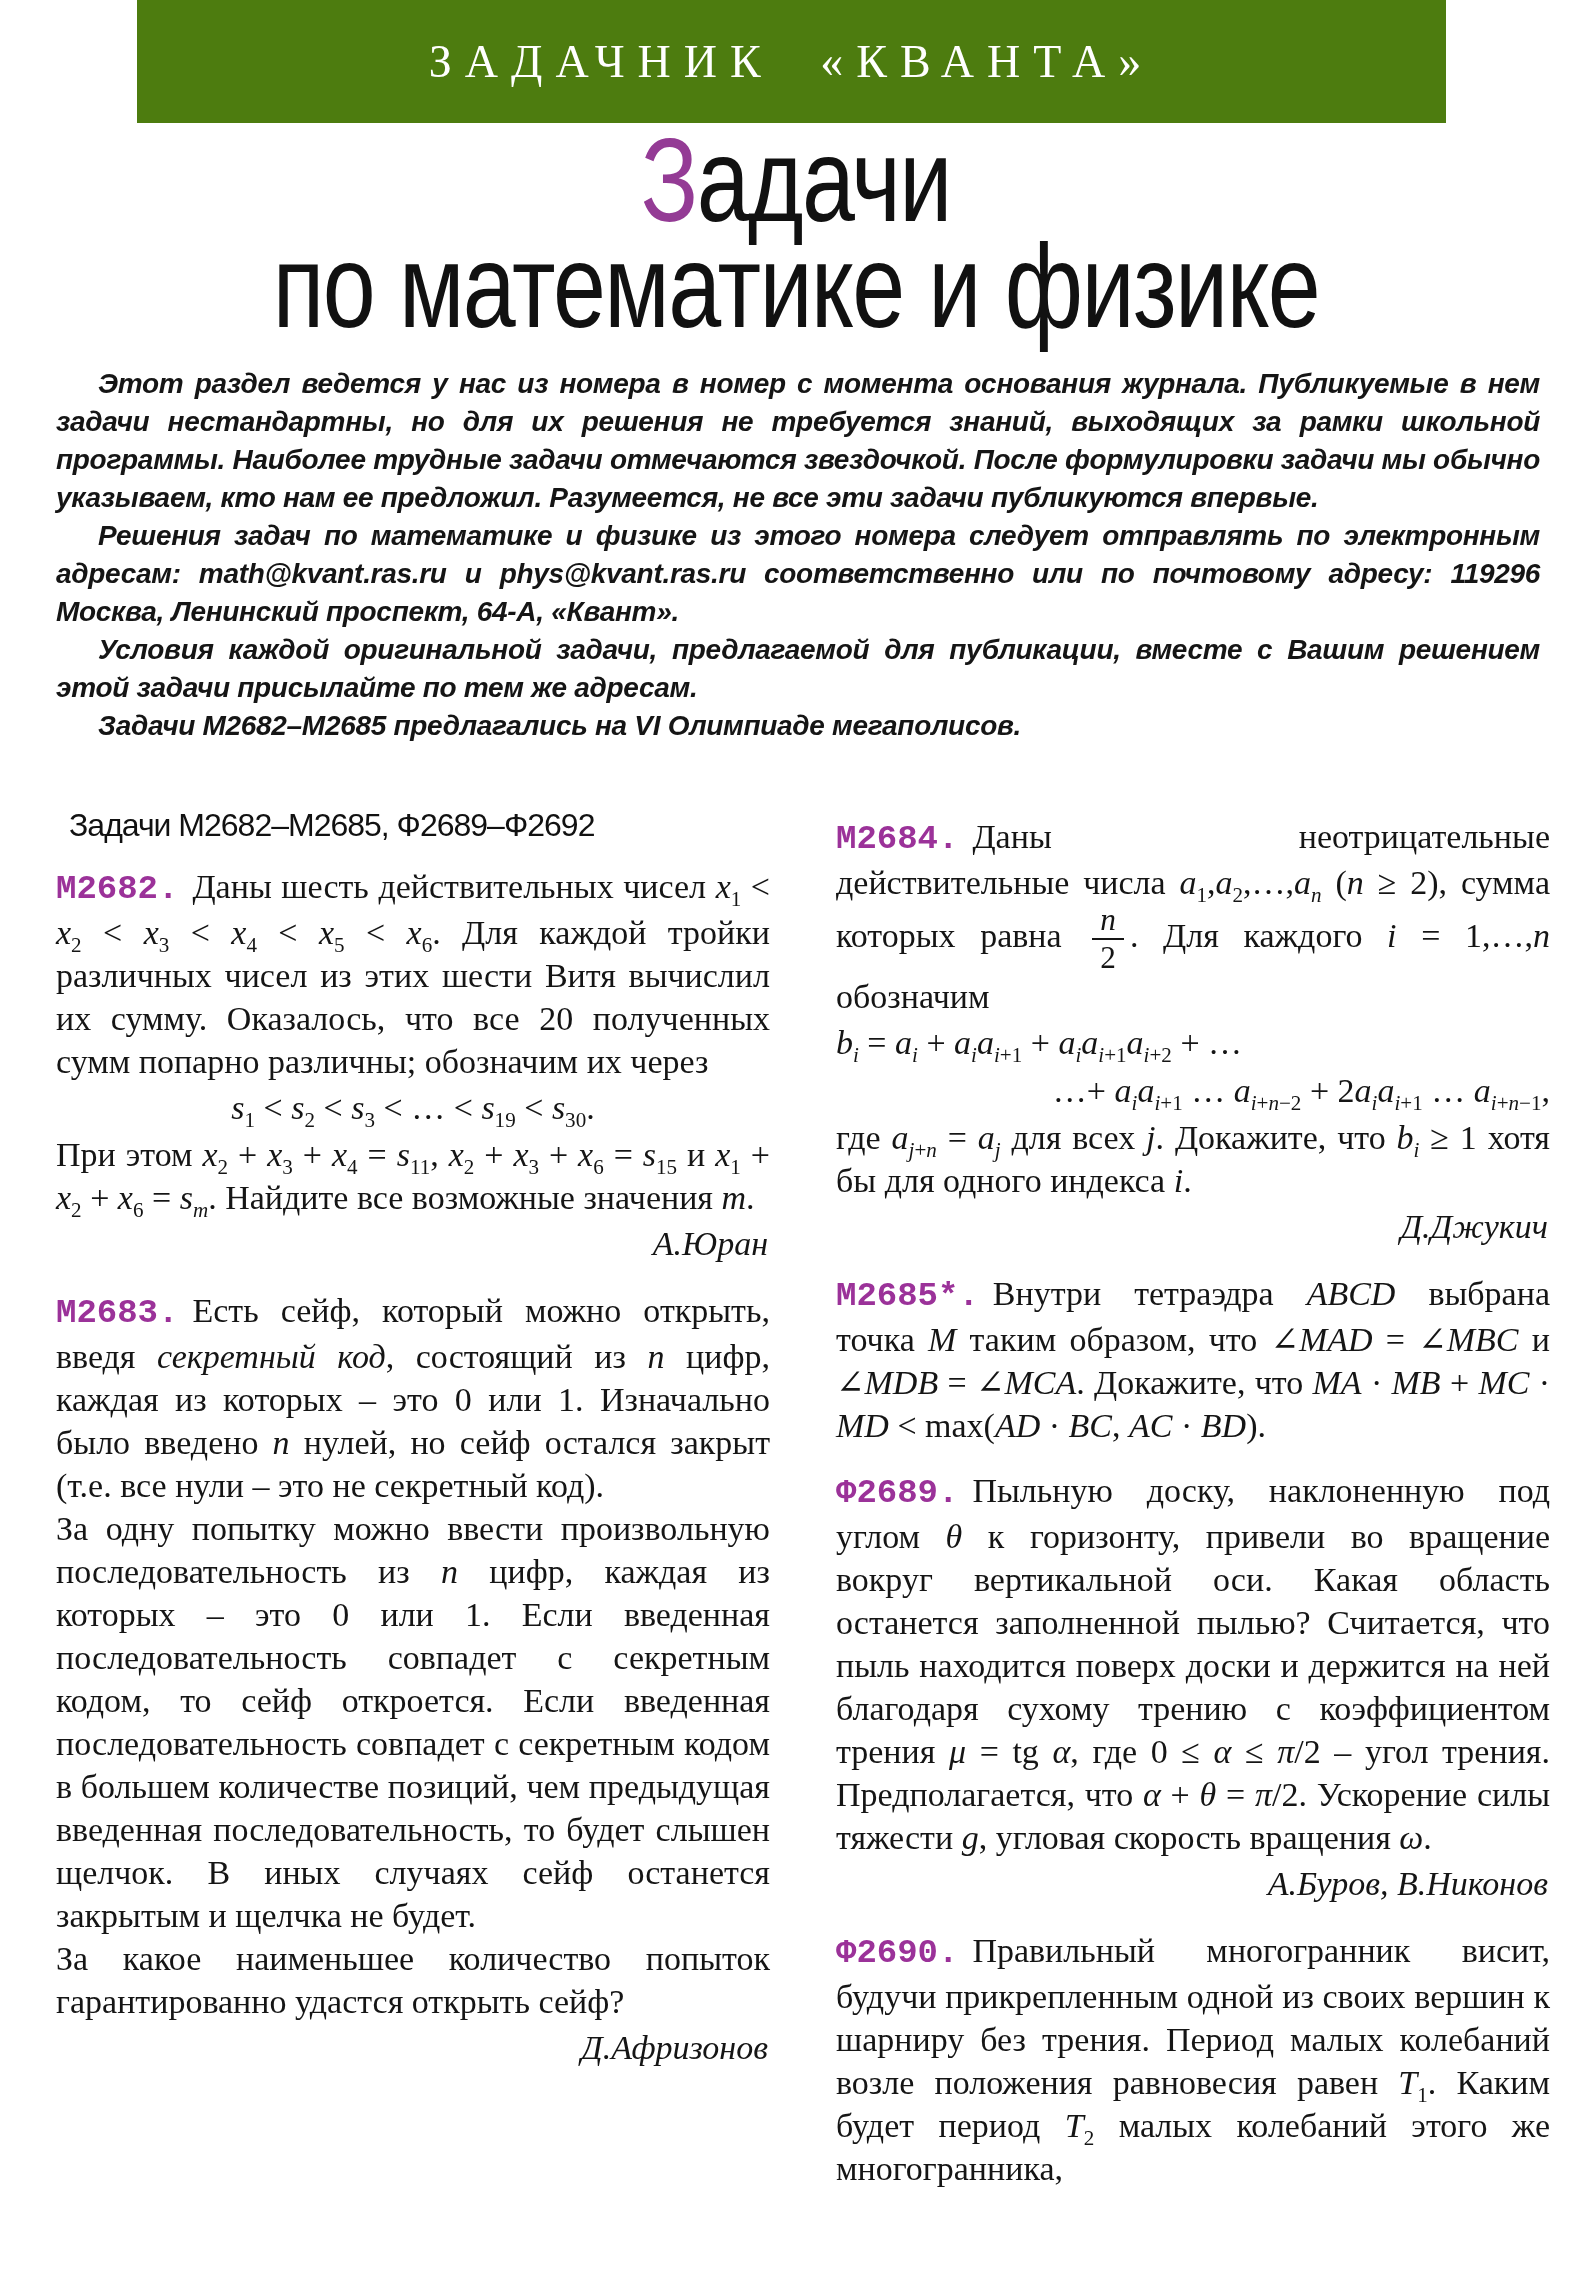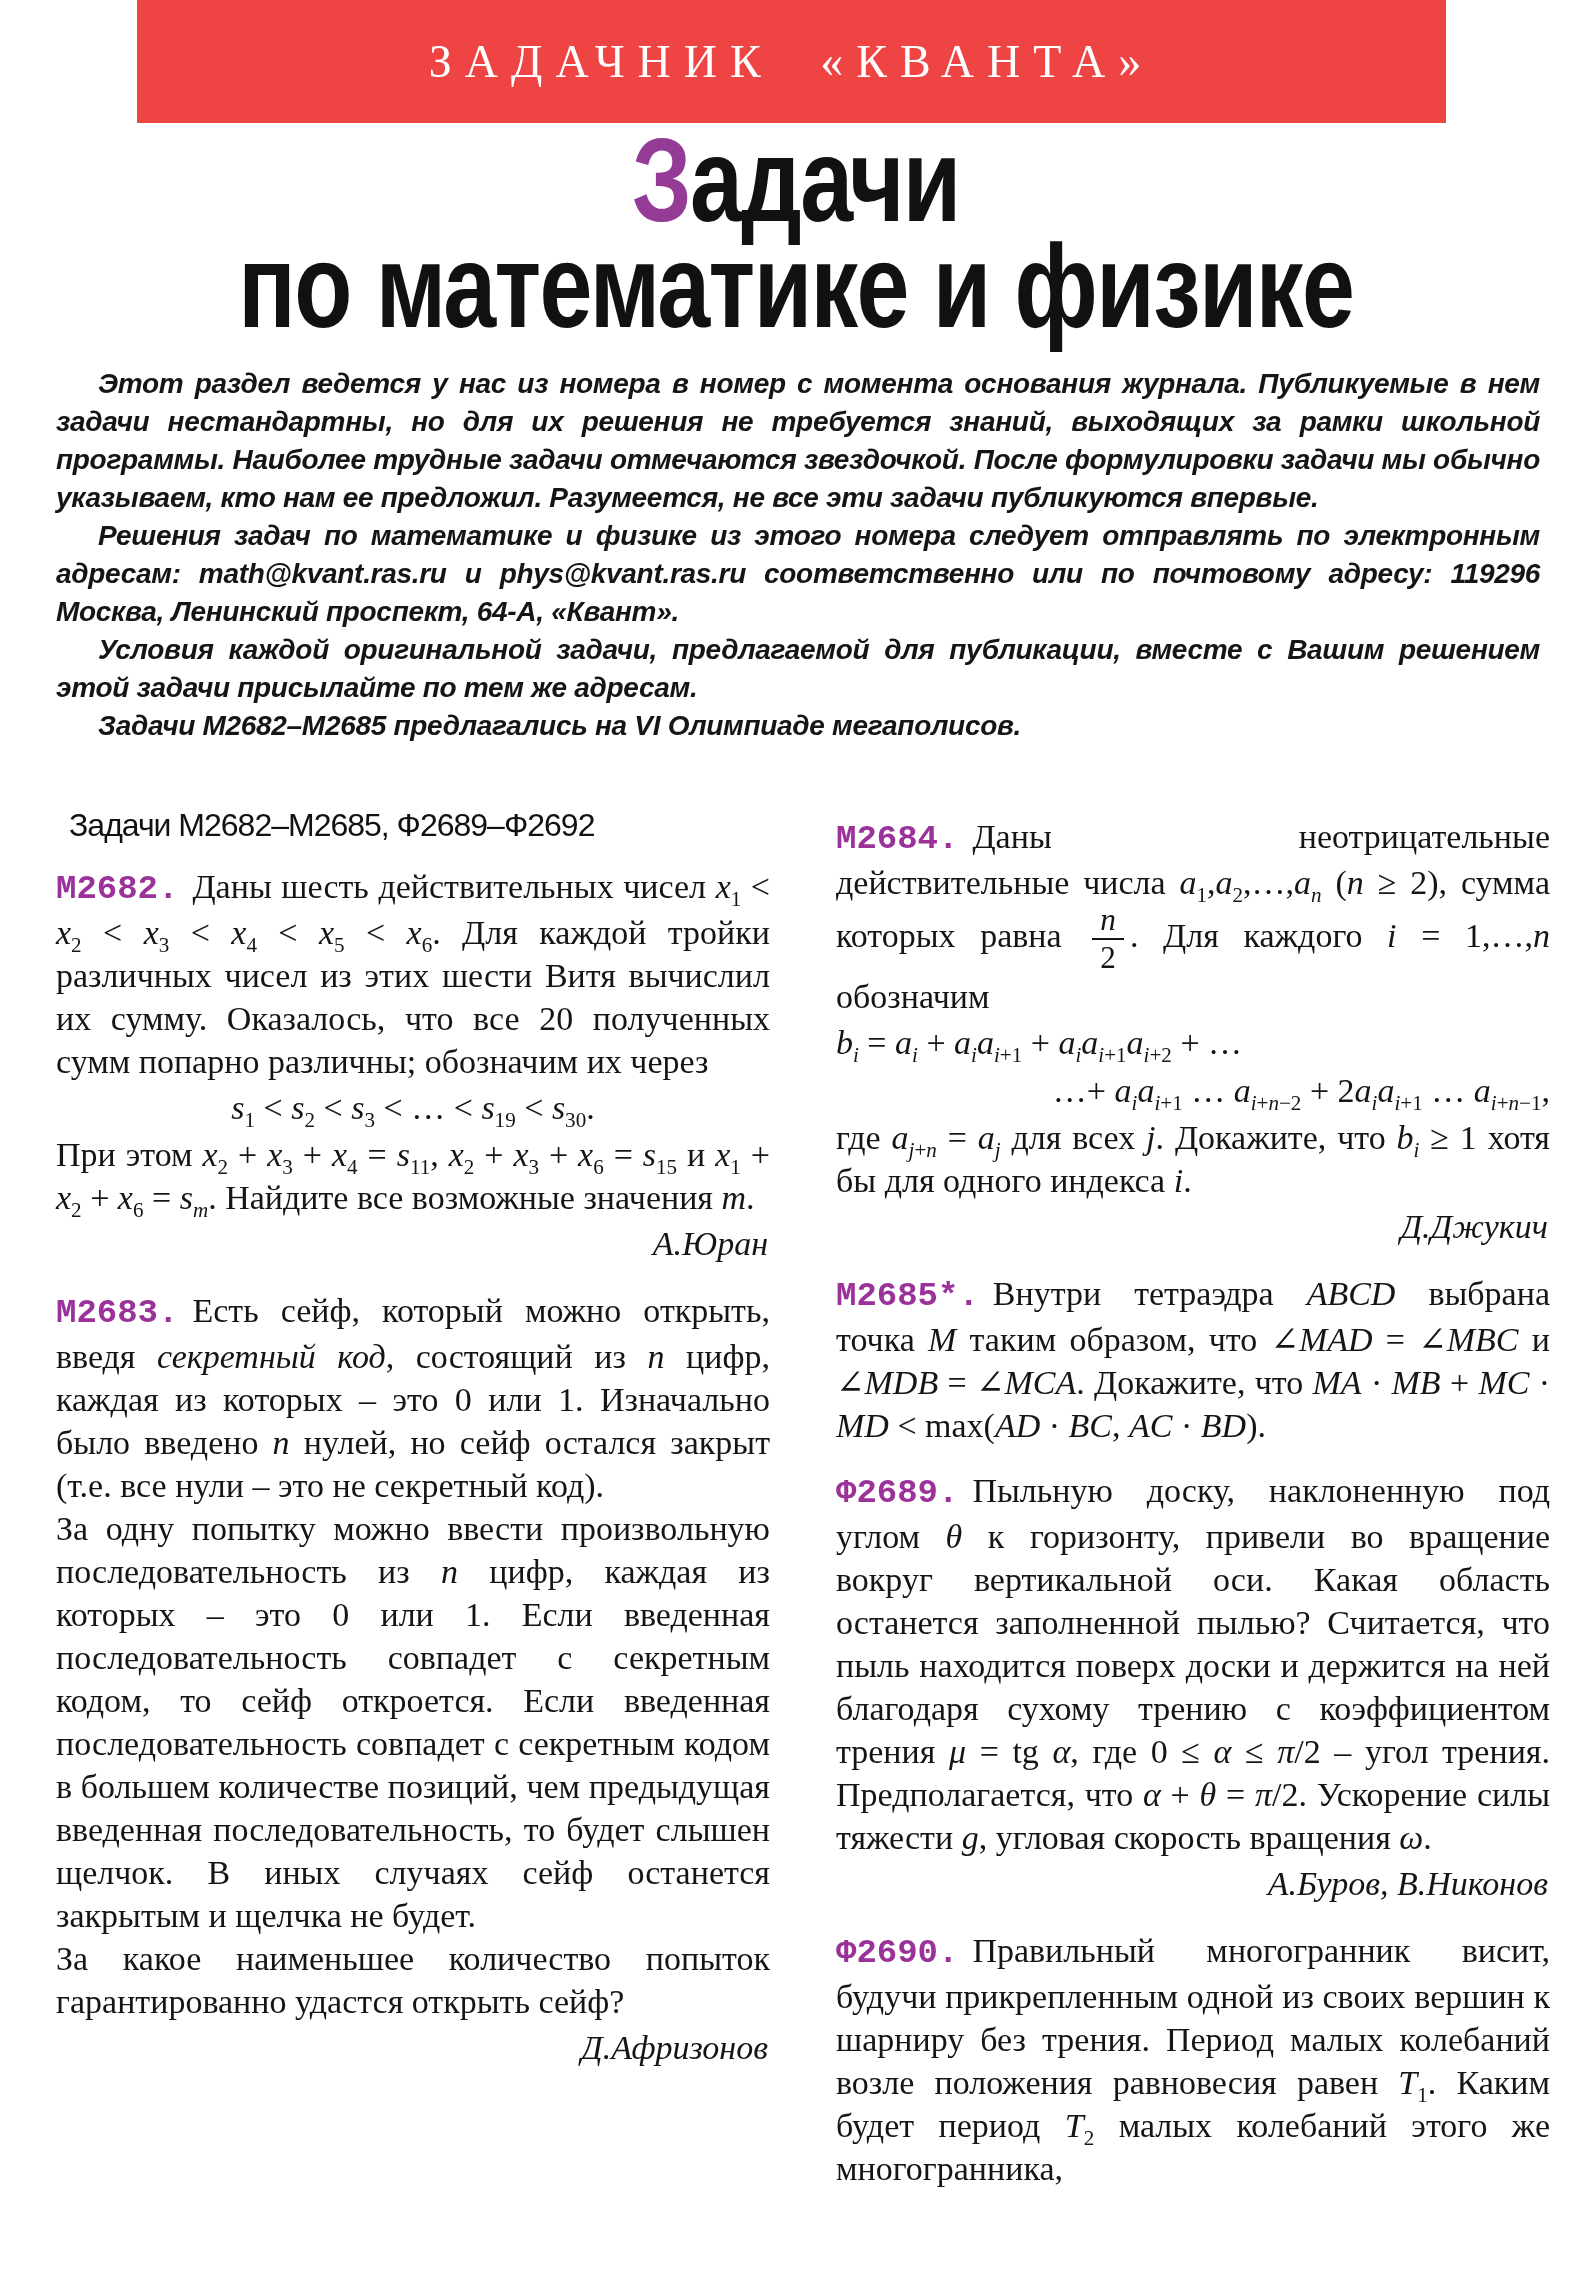--- a/index.html
+++ b/index.html
@@ -9,37 +9,37 @@
     margin:0 auto;
     background:#ffffff;
     overflow:hidden;
     color:#151515;
     font-family:"Liberation Serif","DejaVu Serif","DejaVu Sans",serif;
   }
   
   .masthead{
     margin-left:137px;
     width:1309px;height:123px;
-    background:#ef4444;
+    background:#4d7c0f;
     display:flex;align-items:center;justify-content:center;
   }
   .masthead span{
     color:#ffffff;
     font-family:"Liberation Serif","DejaVu Serif",serif;
     font-size:46px;
     letter-spacing:13px;
     word-spacing:22px;
     white-space:nowrap;
   }
   
   .title{
     margin:4px 0 0 0;
     text-align:center;
     font-family:"Liberation Sans","DejaVu Sans",sans-serif;
-    font-weight:700;
+    font-weight:400;
     font-size:119px;
     line-height:106px;
     color:#111111;
   }
   .tline{display:block;}
   .tline>span{display:inline-block;transform:scaleX(0.8);transform-origin:50% 50%;letter-spacing:-2px;white-space:nowrap;}
   .accent{color:#943b95;}
   
   .intro{margin:26px 52px 0 56px;}
   .intro p{

